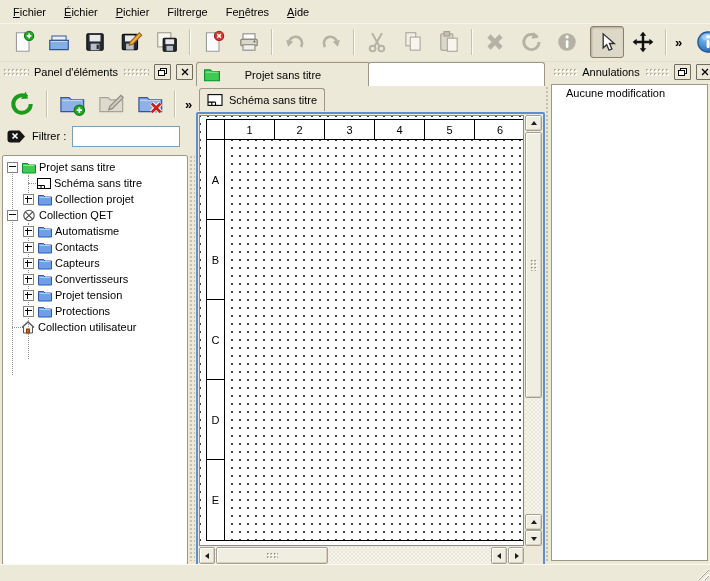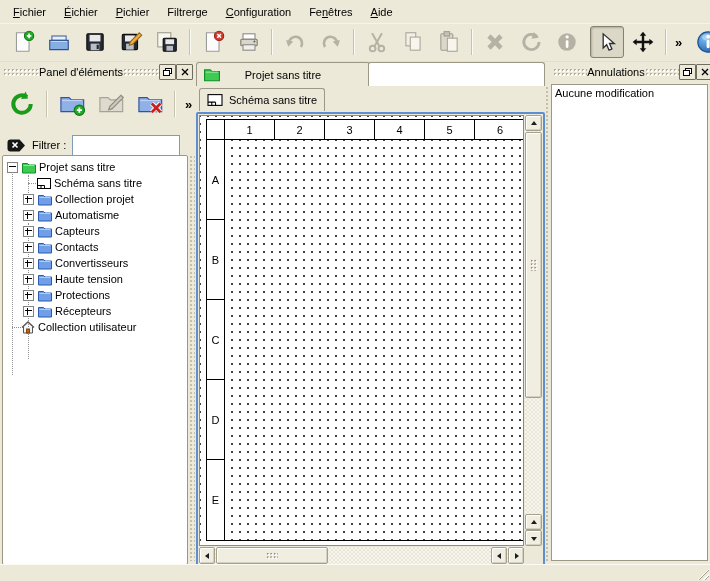--- a/index.html
+++ b/index.html
@@ -15,32 +15,32 @@
   
   .toolbar{position:absolute;left:0;top:23px;right:0;height:38px;display:flex;align-items:center;padding-left:2px;gap:2px;border-bottom:1px solid #e3dfcd}
   .handle{width:7px;height:28px;margin:0 1px;
     background:radial-gradient(#fff 1px,transparent 1.1px) 1px 1px/4px 4px,
                radial-gradient(#b8b39d 1px,transparent 1.1px) 0 0/4px 4px;}
   .tbtn{width:32px;height:30px;flex:none;display:flex;align-items:center;justify-content:center;border:1px solid transparent;border-radius:3px;background:transparent}
   .tbtn.checked{background:#dcd8c7;border:1px solid #87826f;box-shadow:inset 1px 1px 2px rgba(90,85,70,.35)}
   .tsep{width:1px;height:26px;background:#c6c2b0;border-right:1px solid #fbfaf3;margin:0 3px;flex:none}
   .chev{font-weight:bold;font-size:13px;padding:0 3px;cursor:default}
   
-  .dock-header{position:absolute;height:20px;display:flex;align-items:center;padding:0 3px}
+  .dock-header{position:absolute;height:20px;display:flex;align-items:center;gap:5px;padding:0 3px}
   .dh-left{left:0;top:62px;width:190px}
   .dh-right{left:550px;top:62px;width:160px}
   .texture{flex:1;height:9px;min-width:8px;
     background:radial-gradient(#fff 1px,transparent 1.1px) 1px 1px/4px 4px,
                radial-gradient(#b5b09a 1px,transparent 1.1px) 0 0/4px 4px;}
   .dock-title{white-space:nowrap}
   .dock-btn{width:15px;height:14px;flex:none;border:1px solid #6f6d60;background:#ece9d8;display:flex;align-items:center;justify-content:center;border-radius:1px}
   
   .left-tools{position:absolute;left:0;top:84px;width:192px;height:40px;display:flex;align-items:center;gap:3px;padding-left:4px}
   .big-btn{width:34px;height:34px;flex:none;display:flex;align-items:center;justify-content:center;border:1px solid transparent;border-radius:3px}
-  .filter-row{position:absolute;left:0;top:132px;width:190px;height:26px;display:flex;align-items:center;gap:6px;padding-left:6px}
+  .filter-row{position:absolute;left:0;top:123px;width:190px;height:26px;display:flex;align-items:center;gap:6px;padding-left:6px}
   .filter-input{width:100px;height:17px;border:1px solid #7f9db9;background:#fff;font-family:"Liberation Sans",sans-serif;font-size:11px;padding:1px 3px}
   .tree-frame{position:absolute;left:2px;top:155px;width:184px;height:405px;background:#fff;border:1px solid #9d9885;border-radius:2px;overflow:hidden;padding-top:3px}
   .trow{height:16px;display:flex;align-items:center;gap:3px;padding-left:4px;position:relative;white-space:nowrap}
   .trow.d1{padding-left:20px}
   .exp{width:9px;height:9px;flex:none;border:1px solid #848284;background:#fff;position:relative;margin-right:1px}
   .exp::before{content:"";position:absolute;left:1px;right:1px;top:3px;height:1px;background:#000}
   .exp.plus::after{content:"";position:absolute;top:1px;bottom:1px;left:3px;width:1px;background:#000}
   .spacer{width:11px;flex:none}
   .guide{position:absolute;width:0;border-left:1px dotted #909090}
   .trow.stub1::before{content:"";position:absolute;left:25px;top:8px;width:8px;border-top:1px dotted #909090}
@@ -81,37 +81,36 @@
   .sb-el{position:absolute;background:#f0eee1;border:1px solid #a5a08d;border-radius:2px;box-shadow:inset 1px 1px 0 #fff,inset -1px -1px 0 #d5d1c0;display:flex;align-items:center;justify-content:center;box-sizing:border-box}
   .ar{width:0;height:0}
   .ar-up{border:3.5px solid transparent;border-bottom:4.5px solid #1c1c1c;margin-top:-4px}
   .ar-dn{border:3.5px solid transparent;border-top:4.5px solid #1c1c1c;margin-bottom:-4px}
   .ar-lf{border:3.5px solid transparent;border-right:4.5px solid #1c1c1c;margin-left:-4px}
   .ar-rt{border:3.5px solid transparent;border-left:4.5px solid #1c1c1c;margin-right:-4px}
   .grip-v{width:7px;height:12px;background:radial-gradient(#fff .9px,transparent 1px) 1px 1px/3.5px 3.5px,radial-gradient(#938e7b .9px,transparent 1px) 0 0/3.5px 3.5px}
   .grip-h{width:12px;height:7px;background:radial-gradient(#fff .9px,transparent 1px) 1px 1px/3.5px 3.5px,radial-gradient(#938e7b .9px,transparent 1px) 0 0/3.5px 3.5px}
   
   .rlist{position:absolute;left:551px;top:84px;width:157px;height:477px;background:#fff;border:1px solid #9d9885;box-sizing:border-box}
-  .rlist-item{padding:2px 3px;font-size:11px}
+  .rlist-item{padding:2px 14px;font-size:11px}
   
   .statusbar{position:absolute;left:0;right:0;bottom:0;height:16px;background:#ece9d8;border-top:1px solid #fbfaf3}
   .grip{position:absolute;right:1px;bottom:1px;width:13px;height:13px;
     background:repeating-linear-gradient(135deg,transparent 0 2px,#fff 2px 3px,#a39f8e 3px 4px);
     clip-path:polygon(100% 0,100% 100%,0 100%)}
   svg{display:block}
 </style>
 </head>
 <body>
 
 <div class="menubar">
   <div class="menu-item"><span></span><span class="acc">F</span><span>ichier</span></div>
   <div class="menu-item"><span></span><span class="acc">É</span><span>ichier</span></div>
   <div class="menu-item"><span></span><span class="acc">P</span><span>ichier</span></div>
   <div class="menu-item"><span>Filtrer</span><span class="acc">g</span><span>e</span></div>
-  <div class="menu-item"><span></span><span class="acc">C</span><span>onfiguration</span></div>
   <div class="menu-item"><span>Fe</span><span class="acc">n</span><span>êtres</span></div>
   <div class="menu-item"><span></span><span class="acc">A</span><span>ide</span></div>
 </div>
 
 <div class="toolbar">
   <div class="handle"></div>
 
   <div class="tbtn">
     <span>
         <svg width="24" height="24" viewBox="0 0 22 22">
@@ -397,89 +396,89 @@
   <div class="trow d1">
     <span class="exp plus"></span>
     <span>
         <svg width="14" height="13" viewBox="0 0 14 13">
           <path d="M.5 2.5h5l1.5 1.5h6.5v8H.5z" fill="#6f9fe8" stroke="#2d5ba8"></path>
           <path d="M1.5 4.5h11" stroke="#b3ccf4"></path>
         </svg>
       </span>
     <span>Collection projet</span>
   </div>
+  <div class="trow">
+    <span class="exp"></span>
+    <span>
+        <svg width="14" height="13" viewBox="0 0 14 13">
+          <circle cx="7" cy="6.5" r="5.2" fill="#fbfbfb" stroke="#4a4a4a" stroke-width="1.1"></circle>
+          <path d="M3.3 2.8l7.4 7.4M10.7 2.8L3.3 10.2" stroke="#4a4a4a" stroke-width="1.1"></path>
+        </svg>
+      </span>
+    <span>Collection QET</span>
+  </div>
   <div class="trow d1">
     <span class="exp plus"></span>
     <span>
         <svg width="14" height="13" viewBox="0 0 14 13">
           <path d="M.5 2.5h5l1.5 1.5h6.5v8H.5z" fill="#6f9fe8" stroke="#2d5ba8"></path>
           <path d="M1.5 4.5h11" stroke="#b3ccf4"></path>
         </svg>
       </span>
     <span>Automatisme</span>
   </div>
   <div class="trow d1">
     <span class="exp plus"></span>
     <span>
         <svg width="14" height="13" viewBox="0 0 14 13">
           <path d="M.5 2.5h5l1.5 1.5h6.5v8H.5z" fill="#6f9fe8" stroke="#2d5ba8"></path>
           <path d="M1.5 4.5h11" stroke="#b3ccf4"></path>
         </svg>
       </span>
+    <span>Contacts</span>
+  </div>
+  <div class="trow d1">
+    <span class="exp plus"></span>
+    <span>
+        <svg width="14" height="13" viewBox="0 0 14 13">
+          <path d="M.5 2.5h5l1.5 1.5h6.5v8H.5z" fill="#6f9fe8" stroke="#2d5ba8"></path>
+          <path d="M1.5 4.5h11" stroke="#b3ccf4"></path>
+        </svg>
+      </span>
     <span>Capteurs</span>
   </div>
   <div class="trow d1">
     <span class="exp plus"></span>
     <span>
         <svg width="14" height="13" viewBox="0 0 14 13">
           <path d="M.5 2.5h5l1.5 1.5h6.5v8H.5z" fill="#6f9fe8" stroke="#2d5ba8"></path>
           <path d="M1.5 4.5h11" stroke="#b3ccf4"></path>
         </svg>
       </span>
-    <span>Contacts</span>
-  </div>
-  <div class="trow d1">
-    <span class="exp plus"></span>
-    <span>
-        <svg width="14" height="13" viewBox="0 0 14 13">
-          <path d="M.5 2.5h5l1.5 1.5h6.5v8H.5z" fill="#6f9fe8" stroke="#2d5ba8"></path>
-          <path d="M1.5 4.5h11" stroke="#b3ccf4"></path>
-        </svg>
-      </span>
     <span>Convertisseurs</span>
   </div>
   <div class="trow d1">
     <span class="exp plus"></span>
     <span>
         <svg width="14" height="13" viewBox="0 0 14 13">
           <path d="M.5 2.5h5l1.5 1.5h6.5v8H.5z" fill="#6f9fe8" stroke="#2d5ba8"></path>
           <path d="M1.5 4.5h11" stroke="#b3ccf4"></path>
         </svg>
       </span>
-    <span>Haute tension</span>
+    <span>Projet tension</span>
   </div>
   <div class="trow d1">
     <span class="exp plus"></span>
     <span>
         <svg width="14" height="13" viewBox="0 0 14 13">
           <path d="M.5 2.5h5l1.5 1.5h6.5v8H.5z" fill="#6f9fe8" stroke="#2d5ba8"></path>
           <path d="M1.5 4.5h11" stroke="#b3ccf4"></path>
         </svg>
       </span>
     <span>Protections</span>
-  </div>
-  <div class="trow d1">
-    <span class="exp plus"></span>
-    <span>
-        <svg width="14" height="13" viewBox="0 0 14 13">
-          <path d="M.5 2.5h5l1.5 1.5h6.5v8H.5z" fill="#6f9fe8" stroke="#2d5ba8"></path>
-          <path d="M1.5 4.5h11" stroke="#b3ccf4"></path>
-        </svg>
-      </span>
-    <span>Récepteurs</span>
   </div>
   <div class="trow stub0">
     <span class="spacer"></span>
     <span>
         <svg width="14" height="13" viewBox="0 0 14 13">
           <path d="M1 6.5L7 1l6 5.5" fill="none" stroke="#555" stroke-width="1.4"></path>
           <path d="M2.5 6v6h9V6" fill="#f4f4f4" stroke="#555"></path>
           <rect x="5.6" y="8" width="2.8" height="4" fill="#c06a1f" stroke="#7c3d08"></rect>
         </svg>
       </span>

